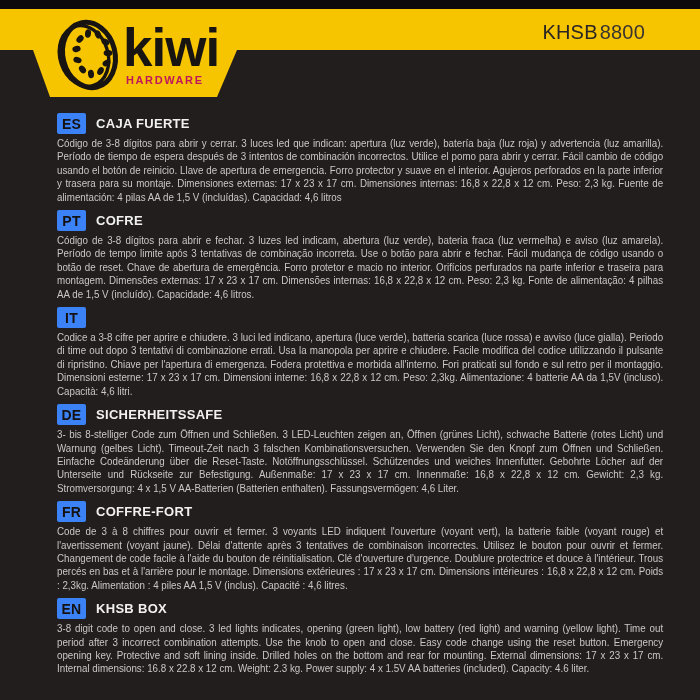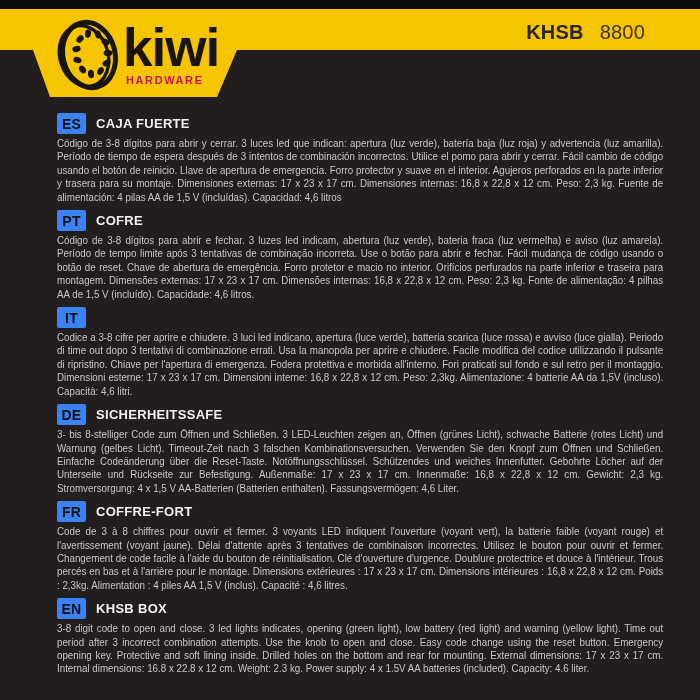--- a/index.html
+++ b/index.html
@@ -21,22 +21,22 @@
     font-size:53px;font-weight:700;color:#181412;line-height:1;letter-spacing:-1px;
   }
   .brand-sub{
     position:absolute;left:70px;top:61px;
     font-size:11px;font-weight:700;color:#be185d;letter-spacing:1.6px;
   }
   .model{
     position:absolute;right:55px;top:21px;
     font-size:20px;color:#2A2523;letter-spacing:0.2px;white-space:nowrap;
   }
-  .model .b{font-weight:700}
-  .model .l{font-weight:400;margin-left:16px;color:#3A3430}
+  .model .b{font-weight:400}
+  .model .l{font-weight:400;margin-left:2px;color:#3A3430}
   
   .content{position:absolute;left:57px;top:97px;width:606px}
   .sec{margin-top:6px}
   .sec.first{margin-top:16px}
   .sec-head{display:flex;align-items:center;height:21px;margin:0}
   .badge{
     width:29px;height:21px;flex:0 0 29px;background:#3b82f6;border-radius:2px;
     color:#151110;font-size:14px;font-weight:700;
     display:flex;align-items:center;justify-content:center;letter-spacing:0.2px;
   }

